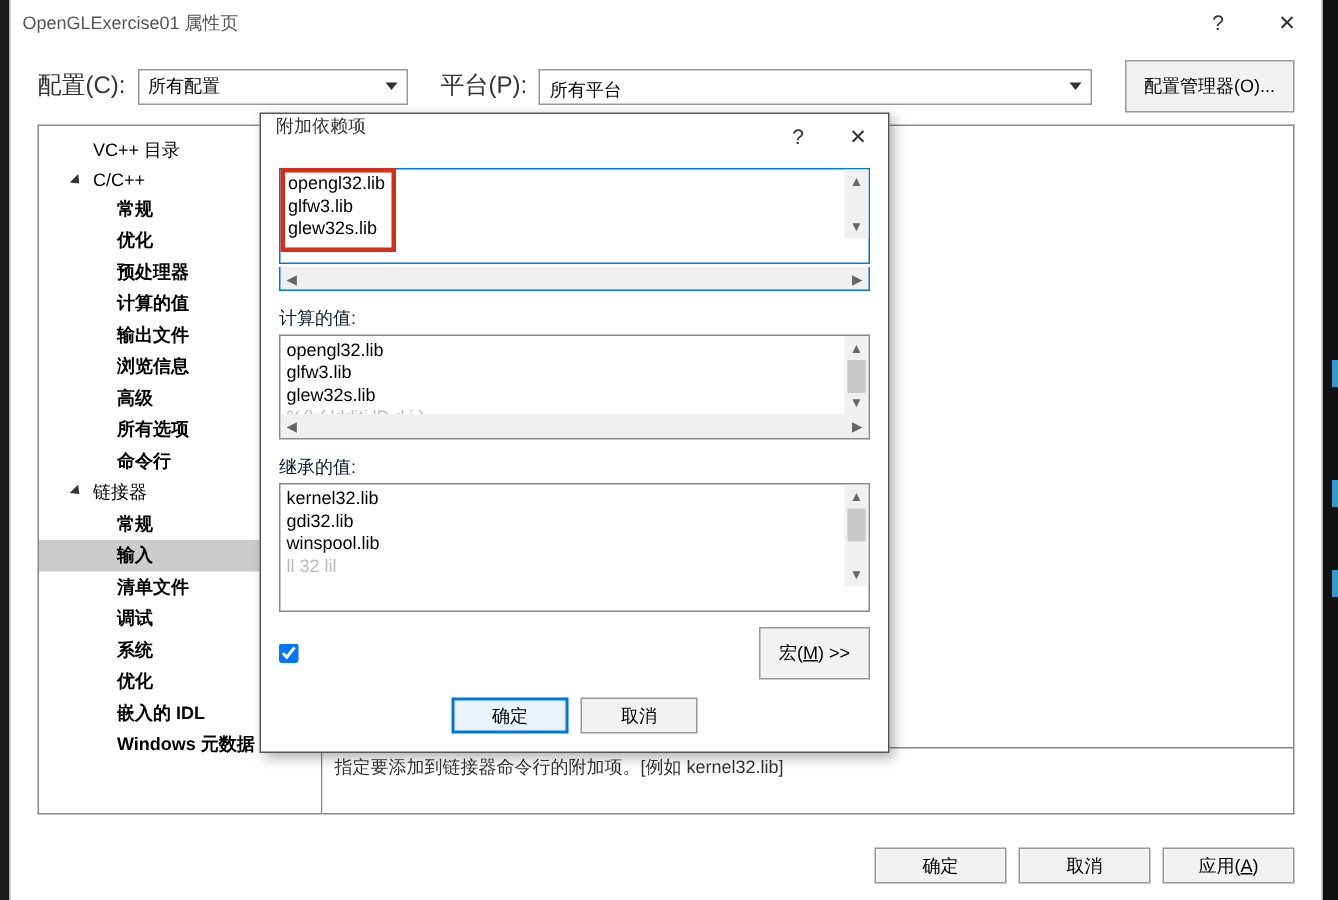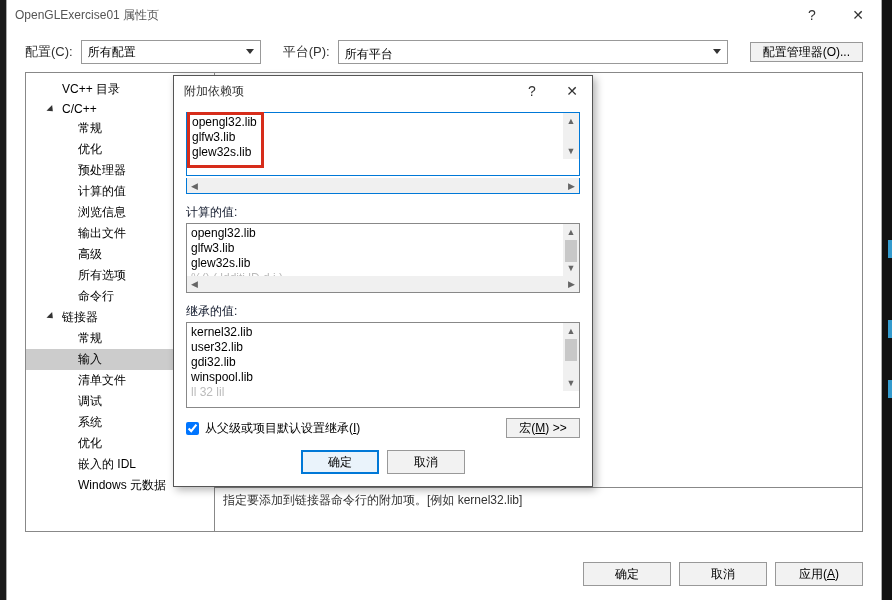--- a/index.html
+++ b/index.html
@@ -3,39 +3,39 @@
 <meta charset="utf-8">
 <style>
   * { box-sizing: border-box; font-family: "Microsoft YaHei", Tahoma, sans-serif; }
   body { margin: 0; background: #f0f0f0; font-size: 12px; }
   .outer-dark { background: #1a1a1a; width: 892px; height: 600px; position: relative; padding-left: 6px; }
   .window { background: #fff; width: 876px; height: 600px; display: flex; flex-direction: column; border-left: 1px solid #aaa; border-right: 1px solid #aaa; }
   .titlebar { height: 30px; display: flex; align-items: center; padding: 0 0 0 8px; color: #555; }
   .titlebar .title { flex: 1; font-size: 12px; }
   .titlebar .win-btn { width: 46px; height: 30px; display: flex; align-items: center; justify-content: center; color: #333; font-size: 14px; }
   .config-row { padding: 10px 18px 8px 18px; display: flex; align-items: center; gap: 8px; }
-  .label { color: #333; font-size: 13px; }
+  .label { color: #333; font-size: 16px; }
   .select { border: 1px solid #999; background: #fff; height: 24px; display: flex; align-items: center; padding: 0 6px; position: relative; }
   .select::after { content: ""; position: absolute; right: 6px; top: 50%; transform: translateY(-3px); border: 4px solid transparent; border-top: 5px solid #333; }
-  .btn { border: 1px solid #999; background: #f2f2f2; height: 20px; padding: 0 12px; display: inline-flex; align-items: center; justify-content: center; }
+  .btn { border: 1px solid #999; background: #f2f2f2; height: 35px; padding: 0 12px; display: inline-flex; align-items: center; justify-content: center; }
   .main-area { flex: 1; padding: 0 18px 10px 18px; display: flex; gap: 0; position: relative; }
   .tree-panel { width: 190px; border: 1px solid #888; background: #fff; padding: 6px 0; overflow: hidden; height: 460px; }
   .tree-item { padding: 2px 0 2px 36px; cursor: default; position: relative; }
   .tree-item.parent::before { content: ""; position: absolute; left: 22px; top: 7px; border: 4px solid transparent; border-left: 5px solid #333; transform: rotate(45deg); }
-  .tree-item.l1 { padding-left: 52px; }
+  .tree-item.l1 { padding-left: 52px; font-weight: bold; }
   .tree-item.selected { background: #ccc; }
   .right-panel { flex: 1; border: 1px solid #888; border-left: none; background: #fff; height: 460px; position: relative; }
   .prop-row-visible { position: absolute; top: 0; left: 0; right: 0; padding: 6px 8px; white-space: nowrap; overflow: hidden; color: #333; }
   .desc-box { position: absolute; bottom: 0; left: 0; right: 0; height: 44px; border-top: 1px solid #888; padding: 4px 8px; color: #333; margin-top: 24px; }
   .footer { padding: 12px 18px 14px 18px; display: flex; justify-content: flex-end; gap: 8px; }
   .footer .btn { width: 88px; height: 24px; }
 
   
   .modal { position: absolute; left: 173px; top: 75px; width: 420px; background: #fff; border: 1px solid #555; box-shadow: 3px 3px 8px rgba(0,0,0,0.3); z-index: 10; display: flex; flex-direction: column; }
-  .modal-titlebar { height: 30px; display: flex; align-items: center; padding-left: 10px; color: #333; }
+  .modal-titlebar { height: 30px; display: flex; padding-left: 10px; color: #333; }
   .modal-titlebar .mt { flex: 1; }
   .modal-titlebar .mbtn { width: 40px; height: 30px; display:flex;align-items:center;justify-content:center; font-size:14px;}
   .modal-body { padding: 6px 12px 12px 12px; }
   .editbox { border: 1px solid #0078d7; height: 64px; position: relative; padding: 2px 4px; background: #fff; margin-bottom: 2px; line-height: 15px;}
   .editbox .highlight { position: absolute; left: 0px; top: -1px; border: 3px solid #d62c1a; padding: 0px 4px 0px 2px; height:56px; }
   .scrollbar-v { position: absolute; right: 0; top: 0; bottom: 16px; width: 16px; background: #f0f0f0; }
   .scrollbar-v .arrow-up { position:absolute;top:0;left:0;right:0;height:16px;display:flex;align-items:center;justify-content:center;font-size:9px;color:#666;}
   .scrollbar-v .arrow-down { position:absolute;bottom:0;left:0;right:0;height:16px;display:flex;align-items:center;justify-content:center;font-size:9px;color:#666;}
   .scrollbar-h { position: absolute; left: 0; right: 0; bottom: 0; height: 16px; background: #f0f0f0; display:flex;justify-content:space-between;align-items:center;font-size:9px;color:#666;padding:0 4px;}
   .section-label { margin-top: 10px; color: #0f172a;}
@@ -81,22 +81,22 @@
     </div>
 
     <div class="main-area">
       <div class="tree-panel" id="tree-panel">
           <div class="tree-item">VC++ 目录</div>
           <div class="tree-item parent">C/C++</div>
           <div class="tree-item l1">常规</div>
           <div class="tree-item l1">优化</div>
           <div class="tree-item l1">预处理器</div>
           <div class="tree-item l1">计算的值</div>
+          <div class="tree-item l1">输出文件</div>
           <div class="tree-item l1">浏览信息</div>
-          <div class="tree-item l1">输出文件</div>
           <div class="tree-item l1">高级</div>
           <div class="tree-item l1">所有选项</div>
           <div class="tree-item l1">命令行</div>
           <div class="tree-item parent">链接器</div>
           <div class="tree-item l1">常规</div>
           <div class="tree-item l1 selected">输入</div>
           <div class="tree-item l1">清单文件</div>
           <div class="tree-item l1">调试</div>
           <div class="tree-item l1">系统</div>
           <div class="tree-item l1">优化</div>
@@ -163,34 +163,32 @@
         </div>
         <div class="scrollbar-h">
           <span>◀</span>
           <span>▶</span>
         </div>
       </div>
 
       <div class="section-label">继承的值:</div>
       <div class="listbox tall">
         <div>kernel32.lib</div>
-        <div>user32.lib</div>
         <div>gdi32.lib</div>
         <div>winspool.lib</div>
         <div style="color:#bbb;">     ll   32  lil</div>
         <div class="scrollbar-v">
           <div class="arrow-up">▲</div>
           <div class="sv-thumb"></div>
           <div class="arrow-down">▼</div>
         </div>
       </div>
 
       <div class="checkbox-row">
         <input type="checkbox" checked="" style="">
-        <span>从父级或项目默认设置继承(<span class="underline">I</span>)</span>
         <span style="flex:1"></span>
         <div class="btn" style="width:74px;">
             <span>宏(<span class="underline">M</span>) &gt;&gt;</span>
           </div>
       </div>
 
     </div>
     <div class="modal-footer">
       <div class="btn primary">
           <span>确定</span>

